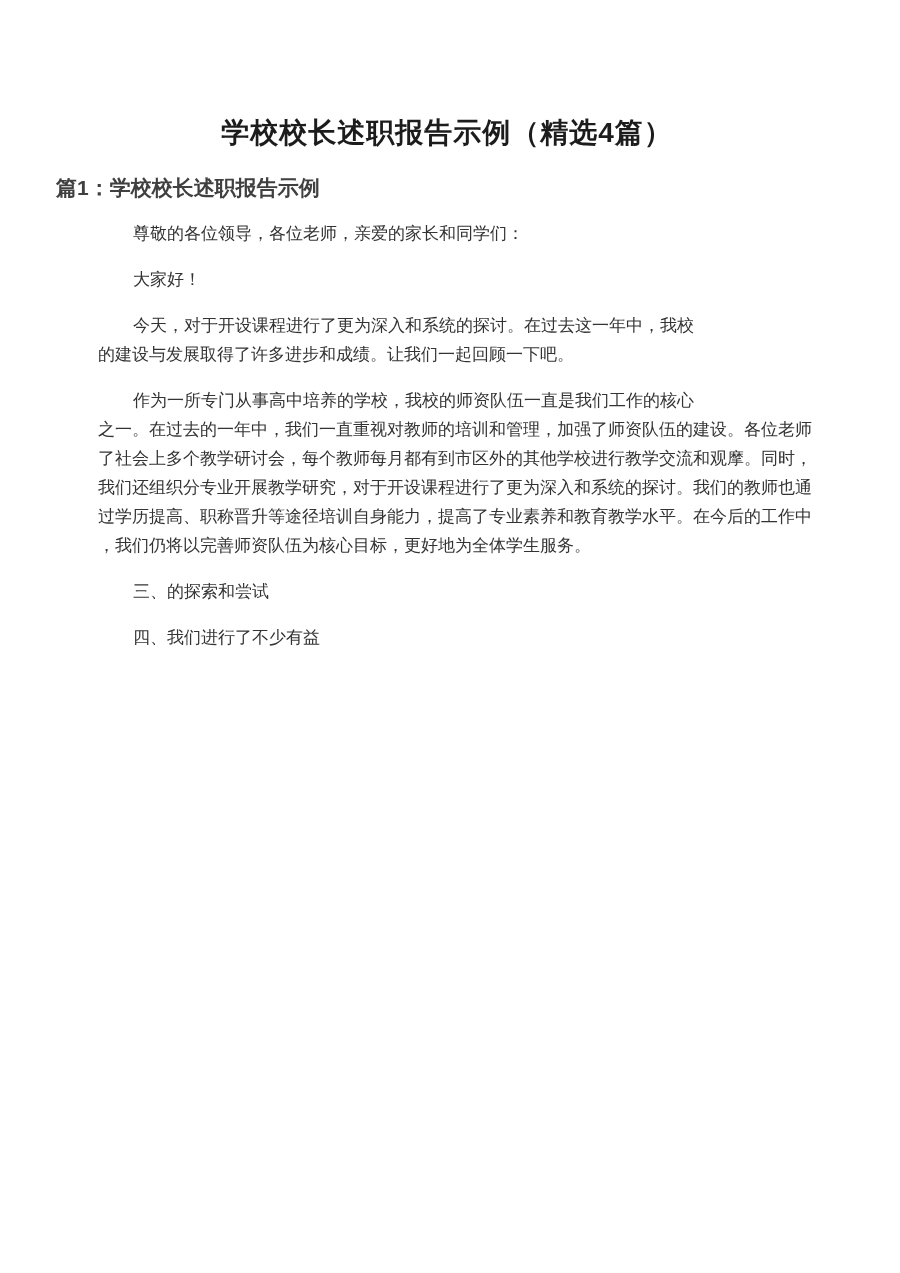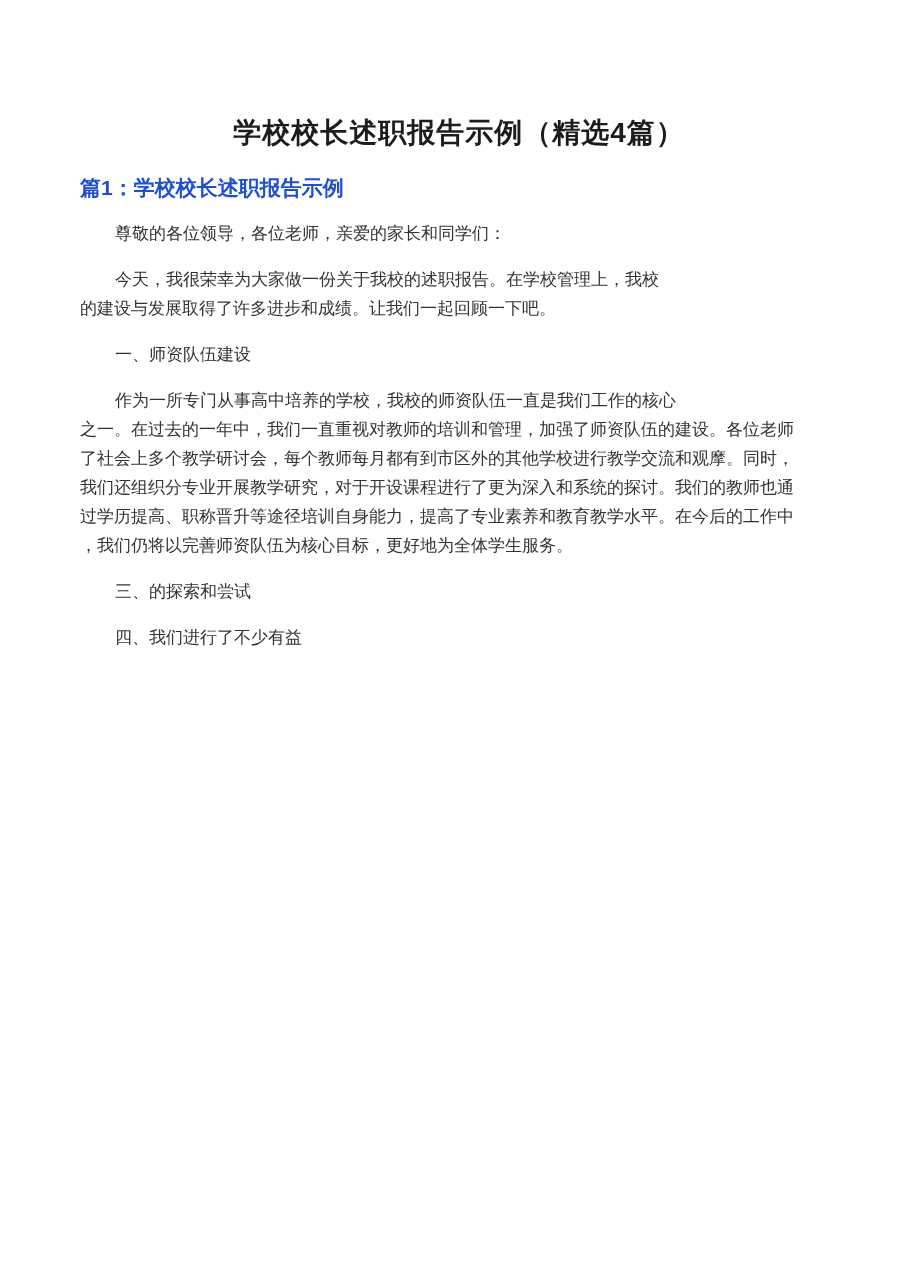--- a/index.html
+++ b/index.html
@@ -4,21 +4,21 @@
 <style>
   html, body {
     margin: 0;
     padding: 0;
     background: #ffffff;
   }
   .page {
     width: 900px;
     height: 1010px;
     box-sizing: border-box;
-    padding: 114px 62px 0 80px;
+    padding: 114px 62px 0 56px;
     background: #ffffff;
     font-family: "Liberation Sans", "DejaVu Sans", sans-serif;
     overflow: hidden;
   }
   .title {
     margin: 0;
     font-size: 28px;
     line-height: 38px;
     font-weight: 700;
     text-align: center;
@@ -38,26 +38,26 @@
     color: #333333;
     text-indent: 35px;
     white-space: pre-line;
   }
 </style>
 </head>
 <body>
 
 <div class="page">
   <h1 class="title">学校校长述职报告示例（精选4篇）</h1>
-  <h2 class="article-heading" style="color: #1d4ed8;">篇1：学校校长述职报告示例</h2>
-  <div id="article-body" style="color: rgb(51, 51, 51);">
+  <h2 class="article-heading" style="color: #404040;">篇1：学校校长述职报告示例</h2>
+  <div id="article-body" style="color: rgb(51, 51, 51); margin-left: 42px;">
       <p class="para">尊敬的各位领导，各位老师，亲爱的家长和同学们：</p>
-      <p class="para">今天，我很荣幸为大家做一份关于我校的述职报告。在学校管理上，我校
+      <p class="para">大家好！</p>
+      <p class="para">今天，对于开设课程进行了更为深入和系统的探讨。在过去这一年中，我校
 的建设与发展取得了许多进步和成绩。让我们一起回顾一下吧。</p>
-      <p class="subhead">一、师资队伍建设</p>
       <p class="para">作为一所专门从事高中培养的学校，我校的师资队伍一直是我们工作的核心
 之一。在过去的一年中，我们一直重视对教师的培训和管理，加强了师资队伍的建设。各位老师
 了社会上多个教学研讨会，每个教师每月都有到市区外的其他学校进行教学交流和观摩。同时，
 我们还组织分专业开展教学研究，对于开设课程进行了更为深入和系统的探讨。我们的教师也通
 过学历提高、职称晋升等途径培训自身能力，提高了专业素养和教育教学水平。在今后的工作中
 ，我们仍将以完善师资队伍为核心目标，更好地为全体学生服务。</p>
       <p class="subhead">三、的探索和尝试</p>
       <p class="subhead">四、我们进行了不少有益</p>
     </div>
 </div>

